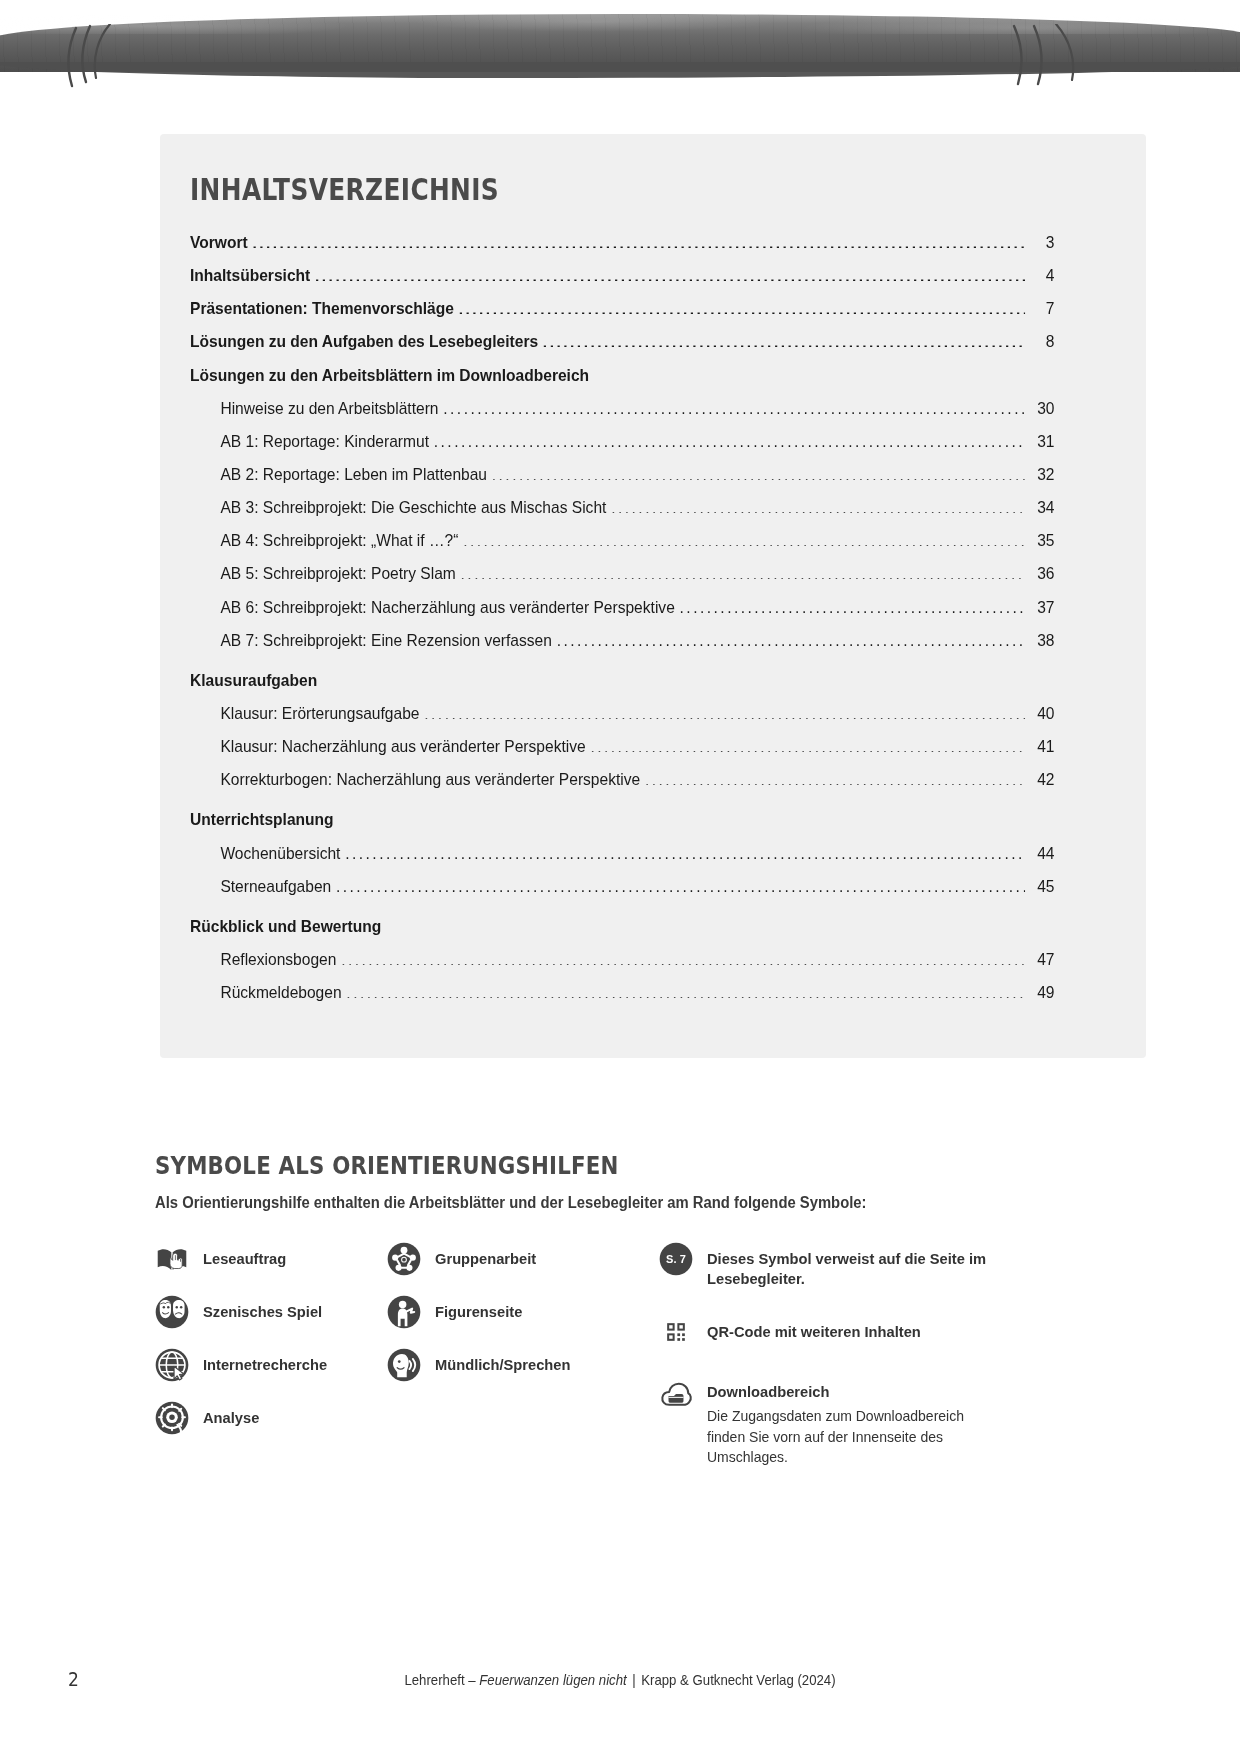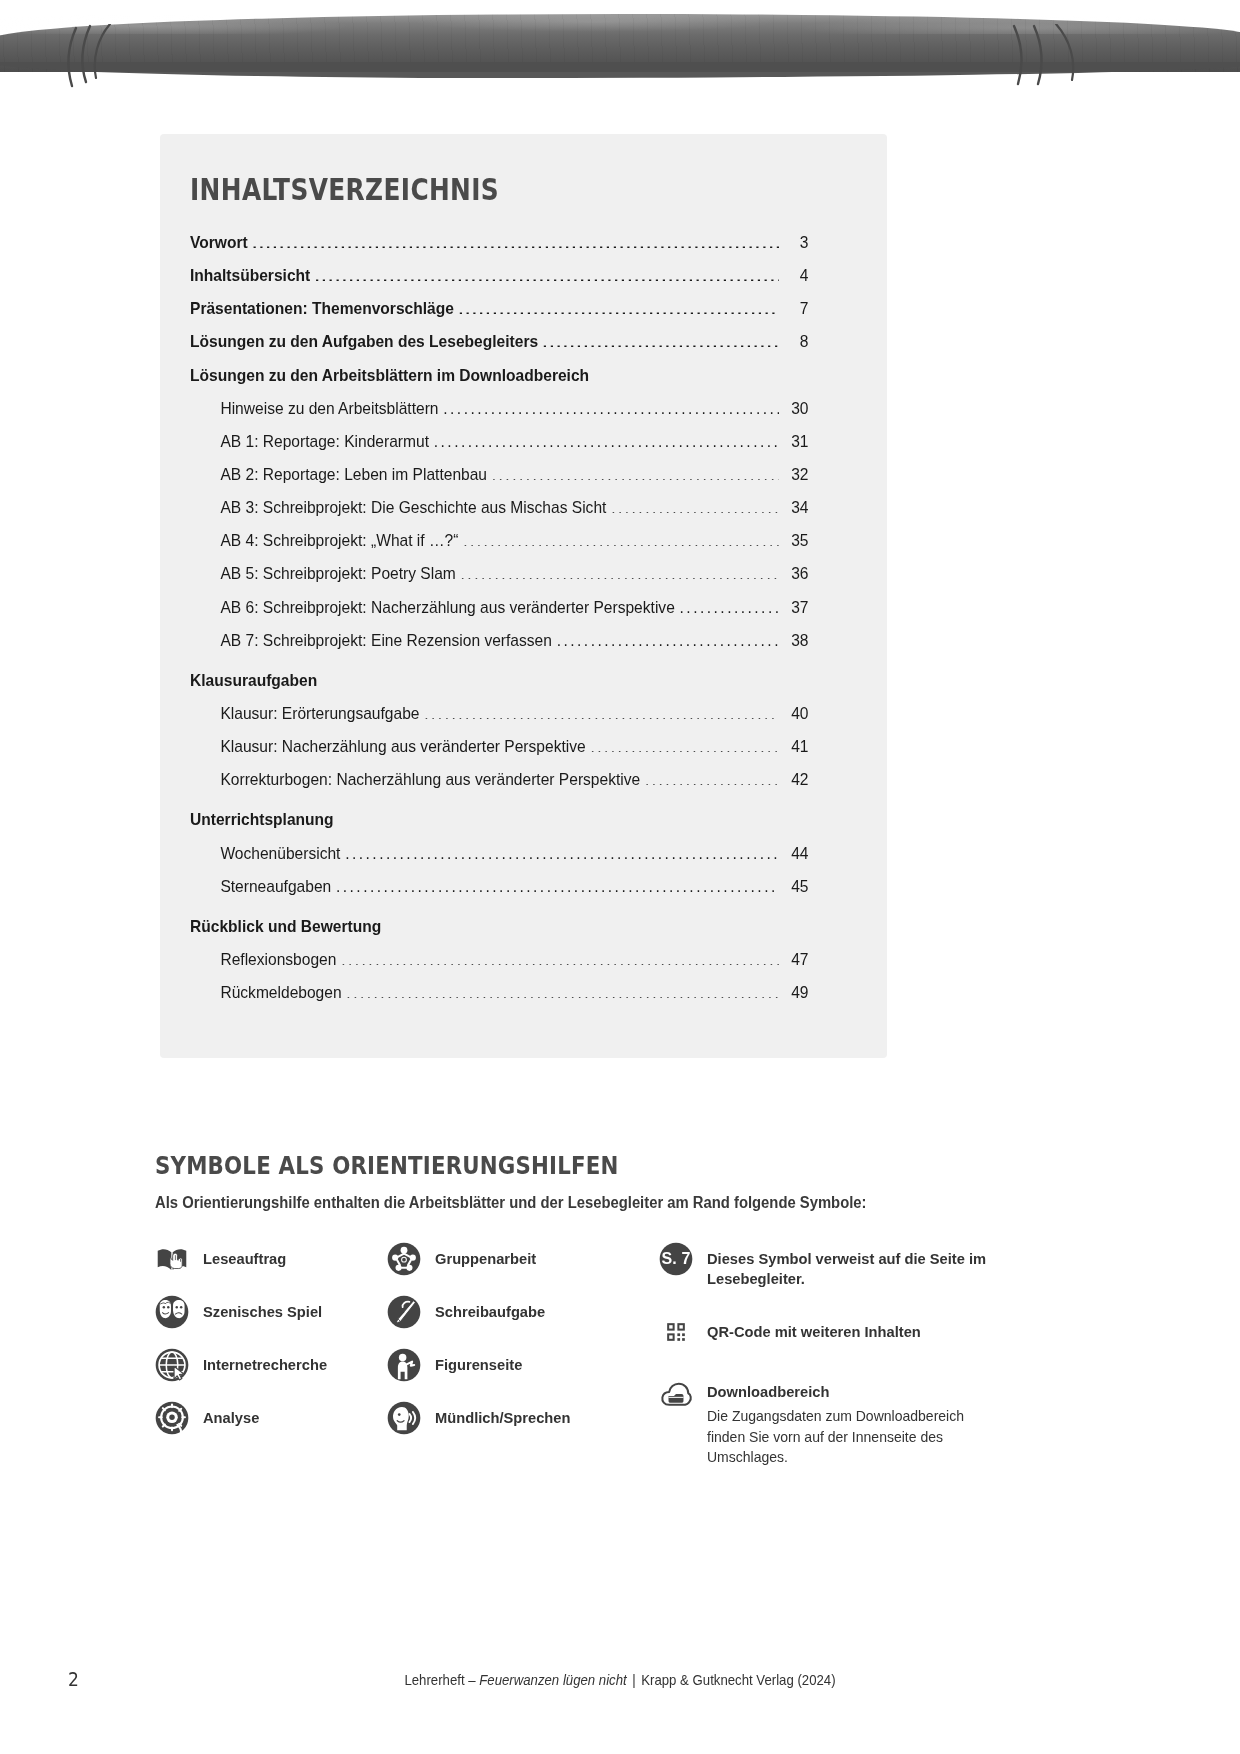--- a/index.html
+++ b/index.html
@@ -77,21 +77,21 @@
     top: 0; left: 0;
     width: 1240px;
     height: 1754px;
   }
 
   
   .toc-card {
     position: absolute;
     left: 160px;
     top: 134px;
-    width: 727px;
+    width: 986px;
     background: #f0f0f0;
     border-radius: 4px;
     padding: 38px 46px 44px 30px;
   }
   .toc-title {
     font-family: "DejaVu Sans Condensed", "Liberation Sans Narrow", "Liberation Sans", sans-serif;
     font-weight: 700;
     font-size: 30px;
     letter-spacing: .4px;
     color: #4a4a4a;
@@ -221,21 +221,21 @@
   .sym-item.tall { margin-bottom: 36px; }
   .sym-item.tall2 { margin-bottom: 26px; }
 
   .badge-s7-text {
     position: absolute;
     inset: 0;
     display: flex;
     align-items: center;
     justify-content: center;
     color: #fff;
-    font-size: 16px;
+    font-size: 11px;
     font-weight: 700;
     letter-spacing: .1px;
   }
 
   
   .footer {
     position: absolute;
     left: 0;
     top: 1668px;
     width: 1240px;
@@ -491,33 +491,20 @@
                 <path d="M50 34 L32 44 M50 34 L68 44 M30 54 L38 68 M70 54 L62 68 M43 76 L57 76" stroke="#ffffff" stroke-width="6" stroke-linecap="round"></path>
                 <circle cx="50" cy="52" r="7" fill="#444444" stroke="#ffffff" stroke-width="3"></circle>
               </svg>
             </span>
             <span class="sym-text">Gruppenarbeit</span>
           </div>
           <div class="sym-item">
             <span class="badge">
               <svg viewBox="0 0 100 100" xmlns="http://www.w3.org/2000/svg">
                 <circle cx="50" cy="50" r="48" fill="#444444"></circle>
-                <path d="M78 16 L84 22 L40 78 L26 84 L32 70 Z" fill="#ffffff" stroke="#444444" stroke-width="3" stroke-linejoin="round"></path>
-                <path d="M32 70 L40 78" stroke="#444444" stroke-width="2.6"></path>
-                <path d="M36 64 L50 50" stroke="#444444" stroke-width="3" stroke-linecap="round"></path>
-                <path d="M26 84 L30 88" stroke="#444444" stroke-width="3" stroke-linecap="round"></path>
-                <path d="M66 20 C54 18,44 26,46 36" fill="none" stroke="#ffffff" stroke-width="5" stroke-linecap="round"></path>
-              </svg>
-            </span>
-            <span class="sym-text">Schreibaufgabe</span>
-          </div>
-          <div class="sym-item">
-            <span class="badge">
-              <svg viewBox="0 0 100 100" xmlns="http://www.w3.org/2000/svg">
-                <circle cx="50" cy="50" r="48" fill="#444444"></circle>
                 <circle cx="46" cy="28" r="11" fill="#ffffff"></circle>
                 <path d="M46 40 C36 40,32 48,32 58 L32 92 L40 92 L40 70 L52 70 L52 92 L60 92 L60 58 C60 48,56 40,46 40 Z" fill="#ffffff"></path>
                 <path d="M58 48 L74 40 L70 52 L80 50" stroke="#ffffff" stroke-width="6" fill="none" stroke-linecap="round" stroke-linejoin="round"></path>
               </svg>
             </span>
             <span class="sym-text">Figurenseite</span>
           </div>
           <div class="sym-item">
             <span class="badge">
               <svg viewBox="0 0 100 100" xmlns="http://www.w3.org/2000/svg">

